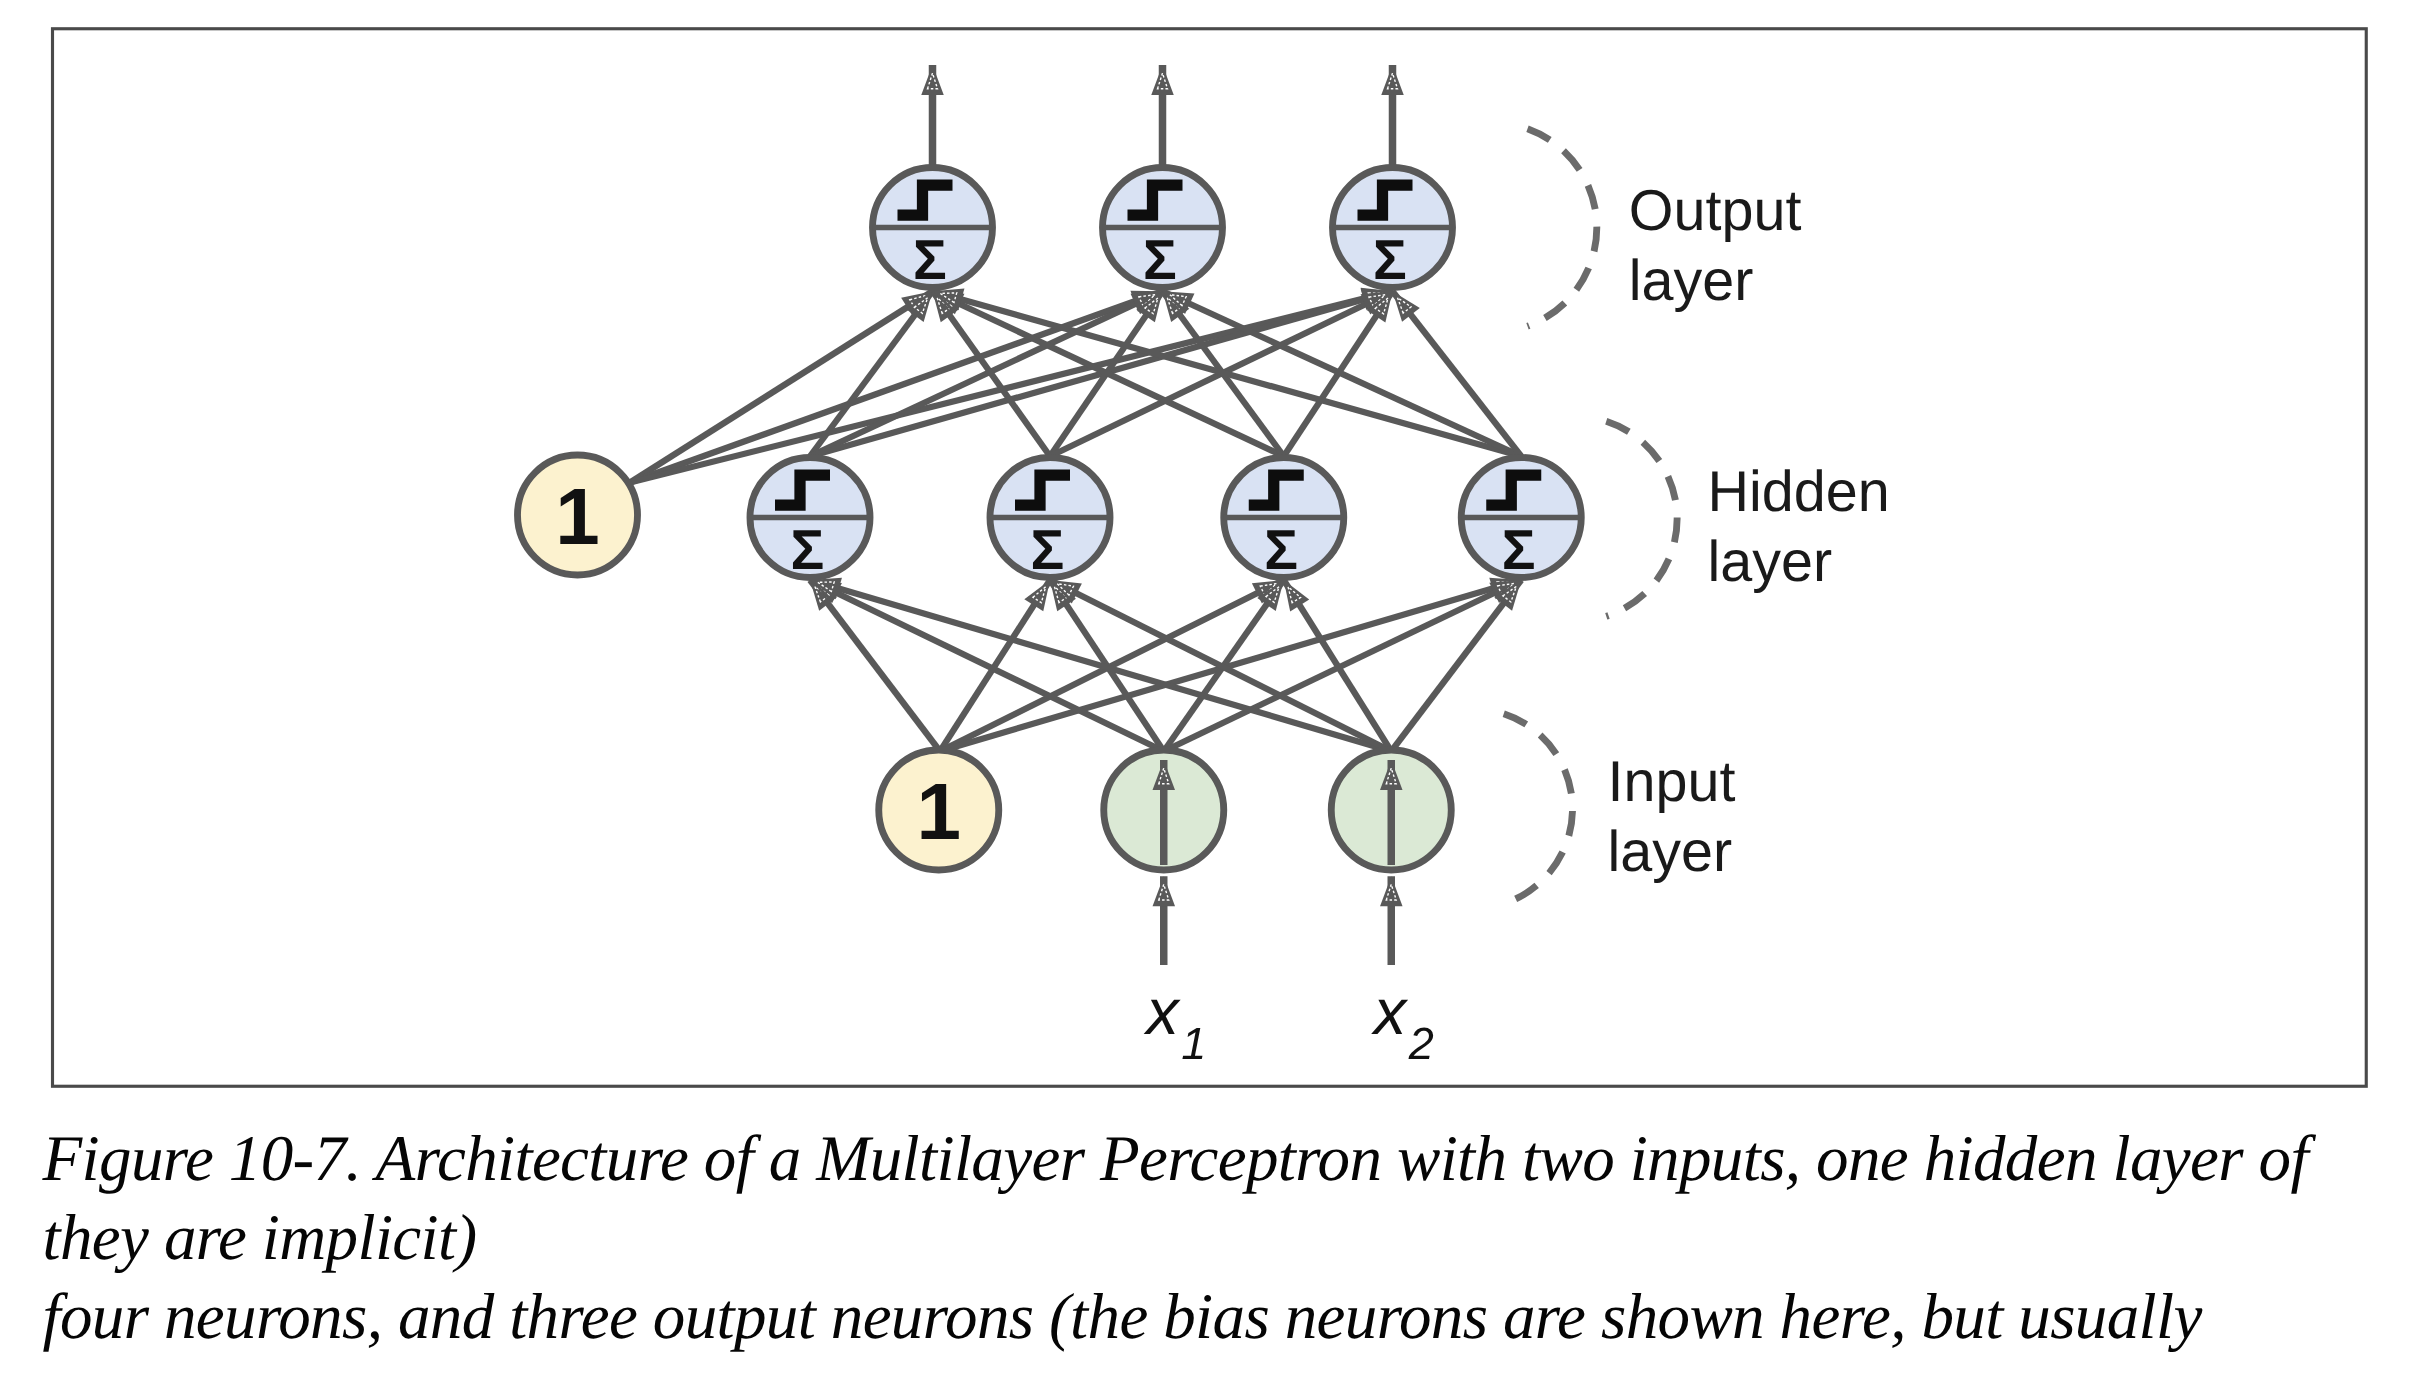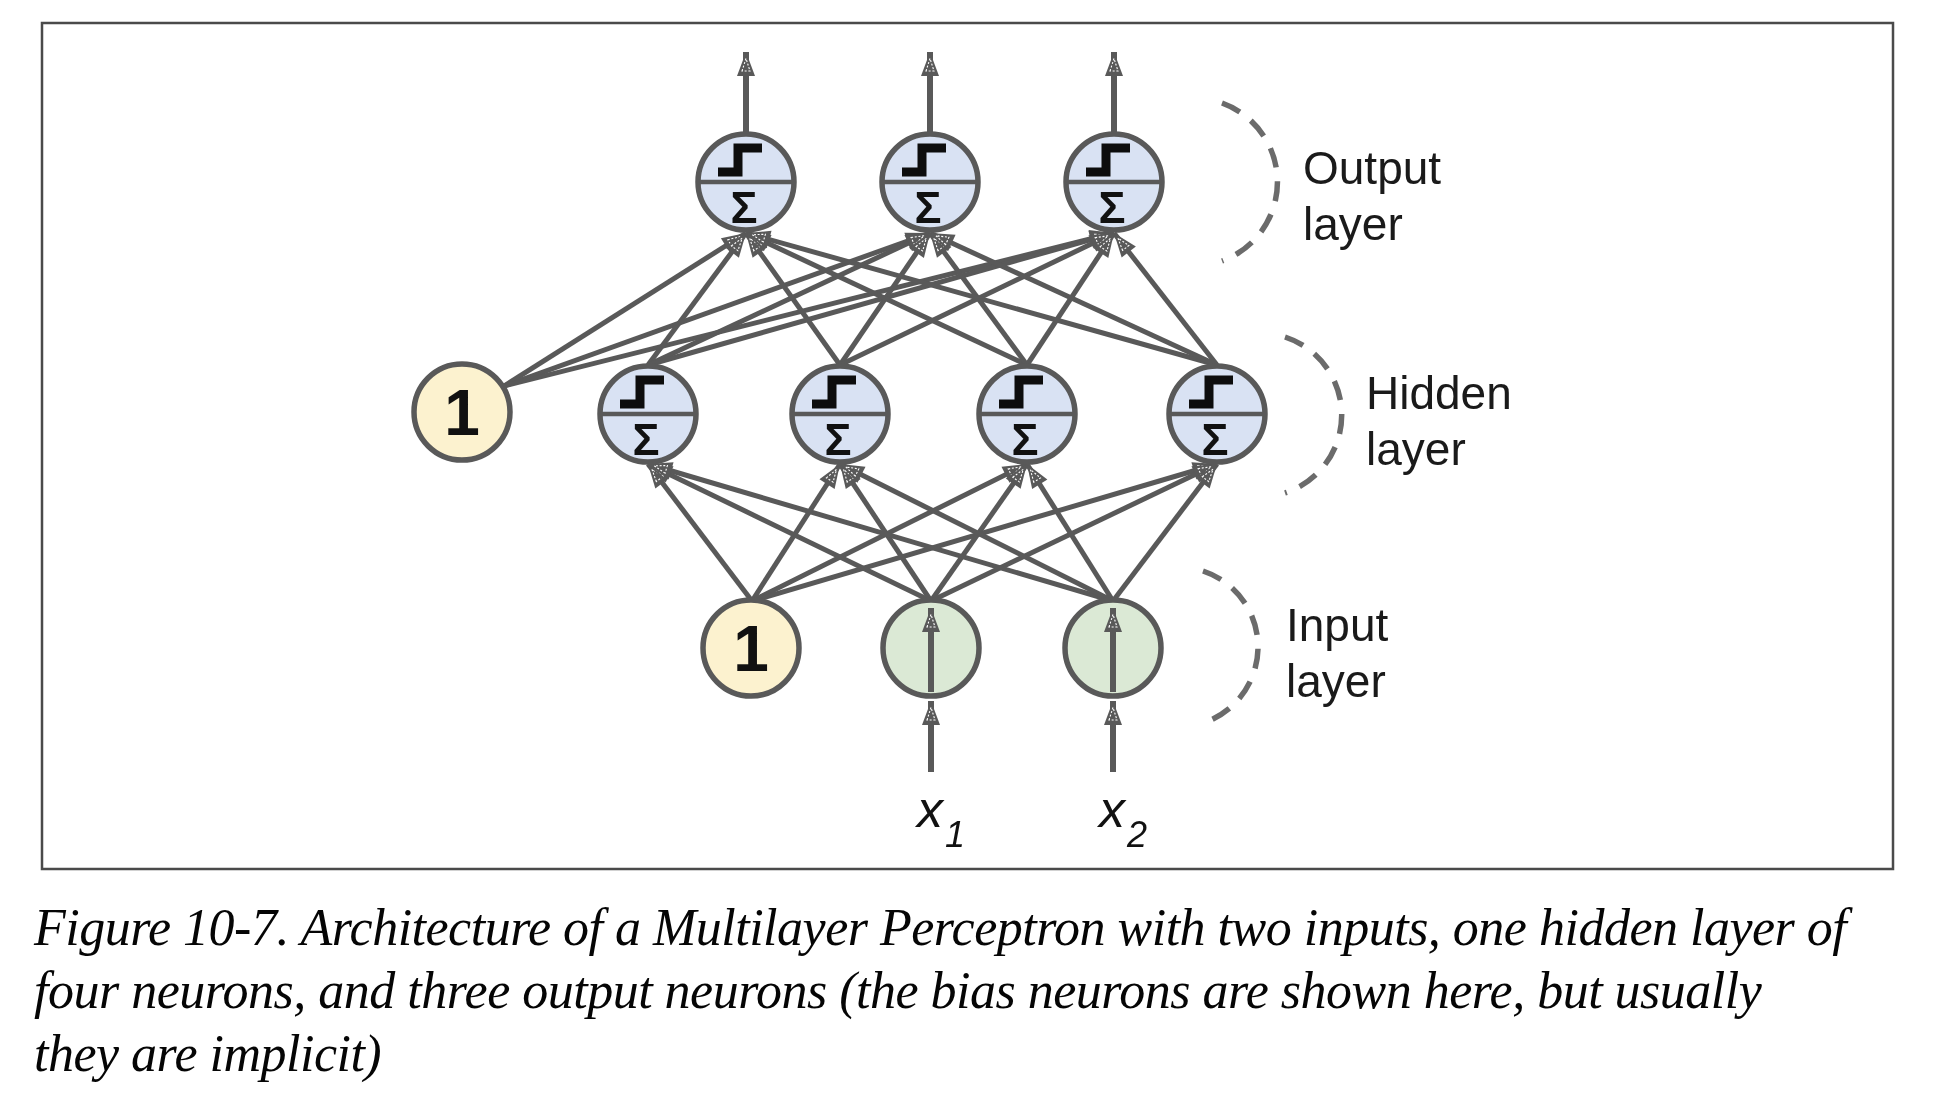--- a/index.html
+++ b/index.html
@@ -167,15 +167,15 @@
   <g>
     <text class="xbase" x="943" y="827">x</text>
     <text class="xsub" x="945" y="847">1</text>
     <text class="xbase" x="1125" y="827">x</text>
     <text class="xsub" x="1127" y="847">2</text>
   </g>
 </svg>
 
 <div class="caption">
   <div>Figure 10-7. Architecture of a Multilayer Perceptron with two inputs, one hidden layer of</div>
+  <div>they are implicit)</div>
   <div>four neurons, and three output neurons (the bias neurons are shown here, but usually</div>
-  <div>they are implicit)</div>
 </div>
 
 </body></html>

